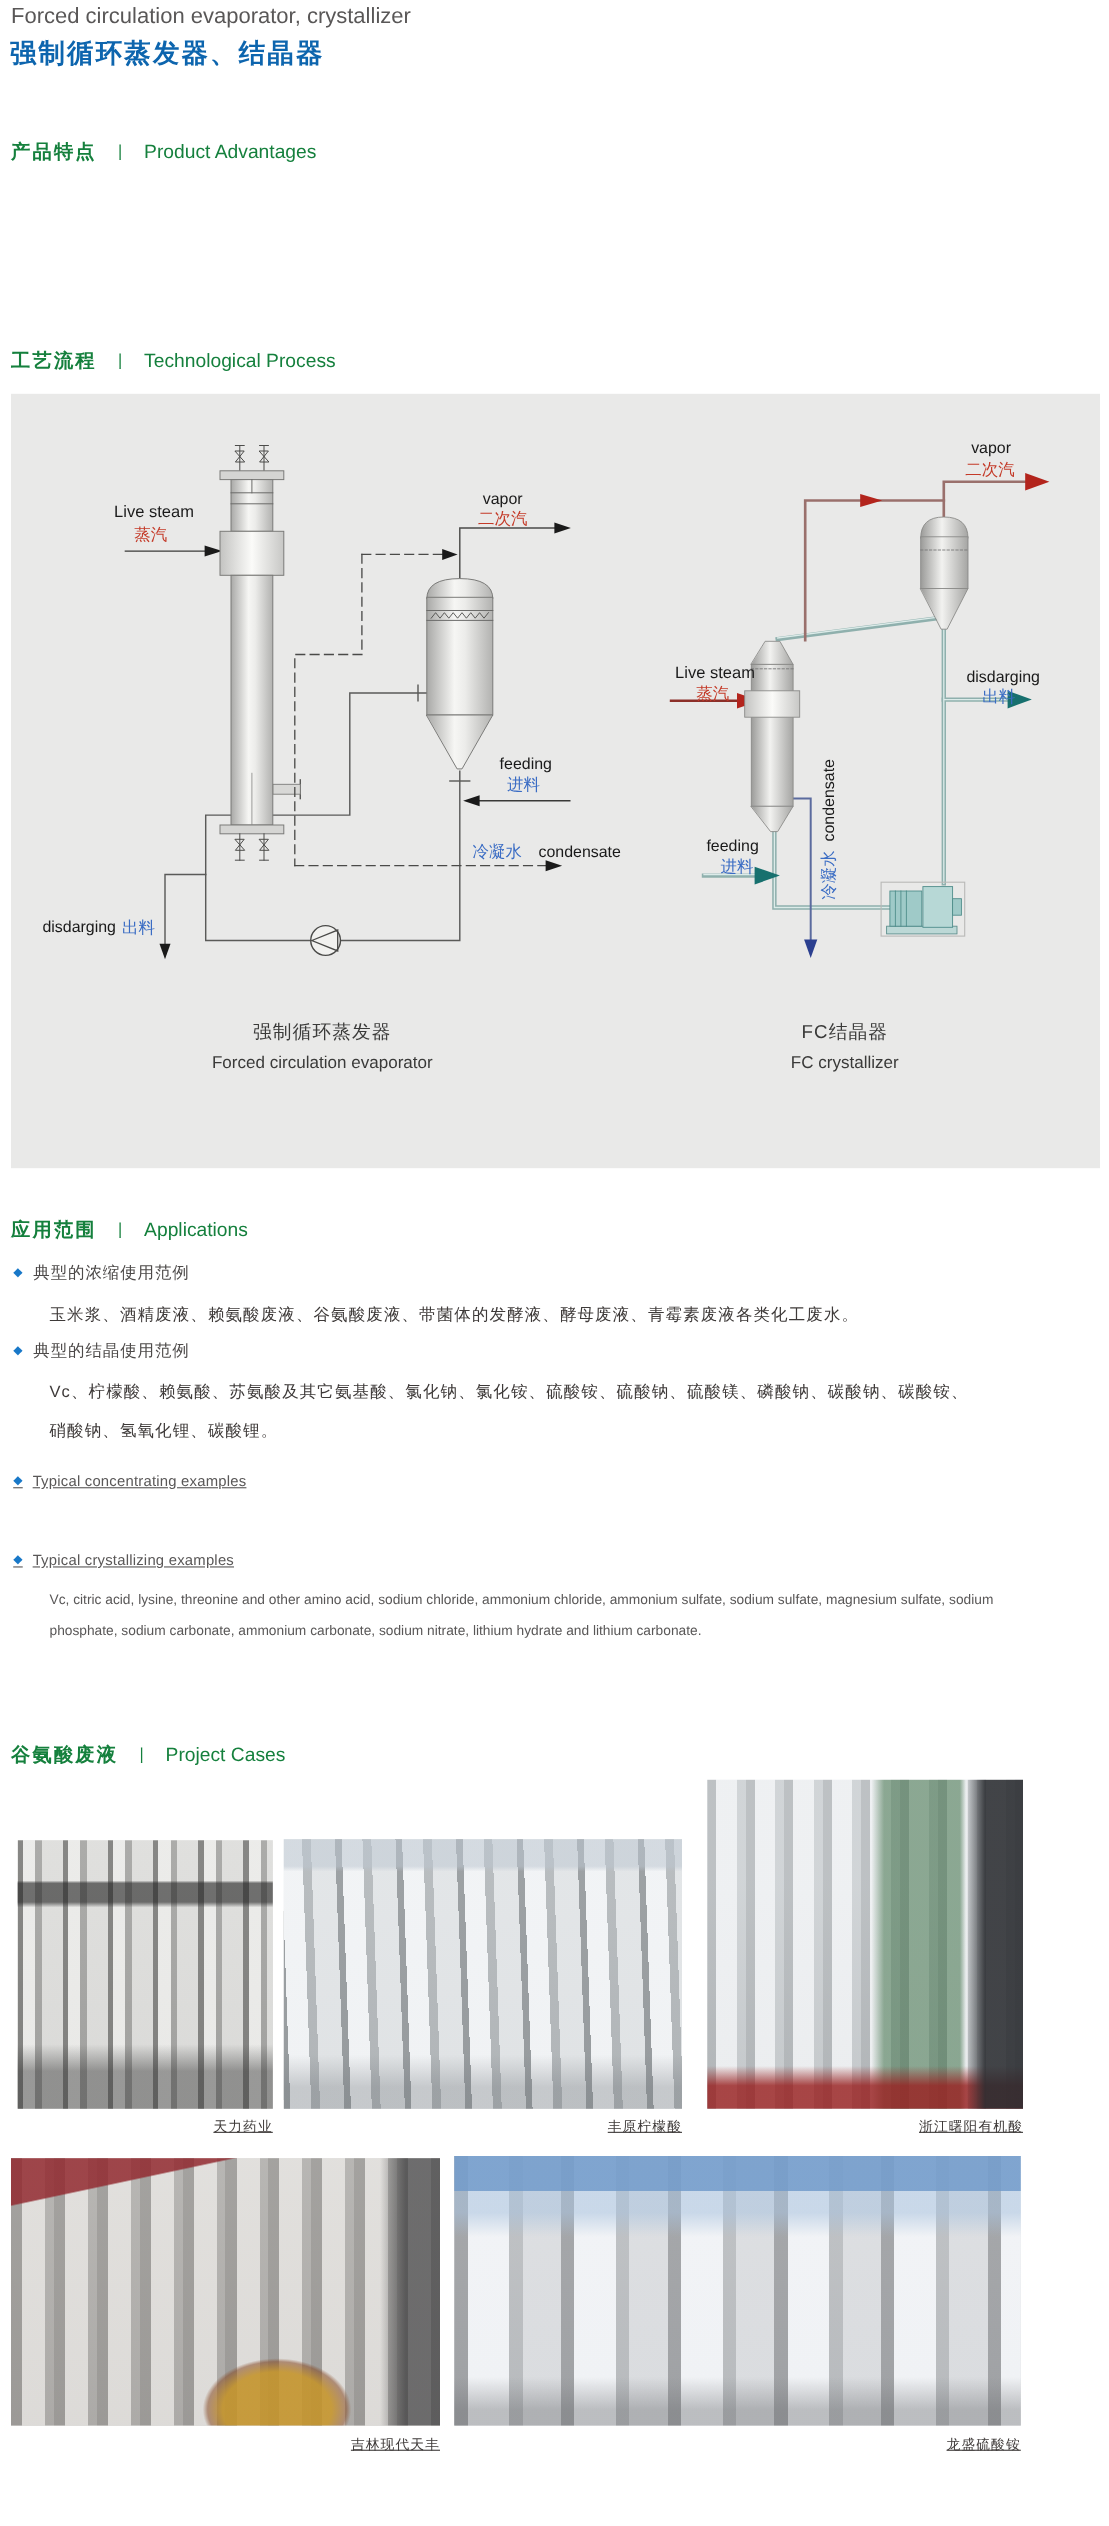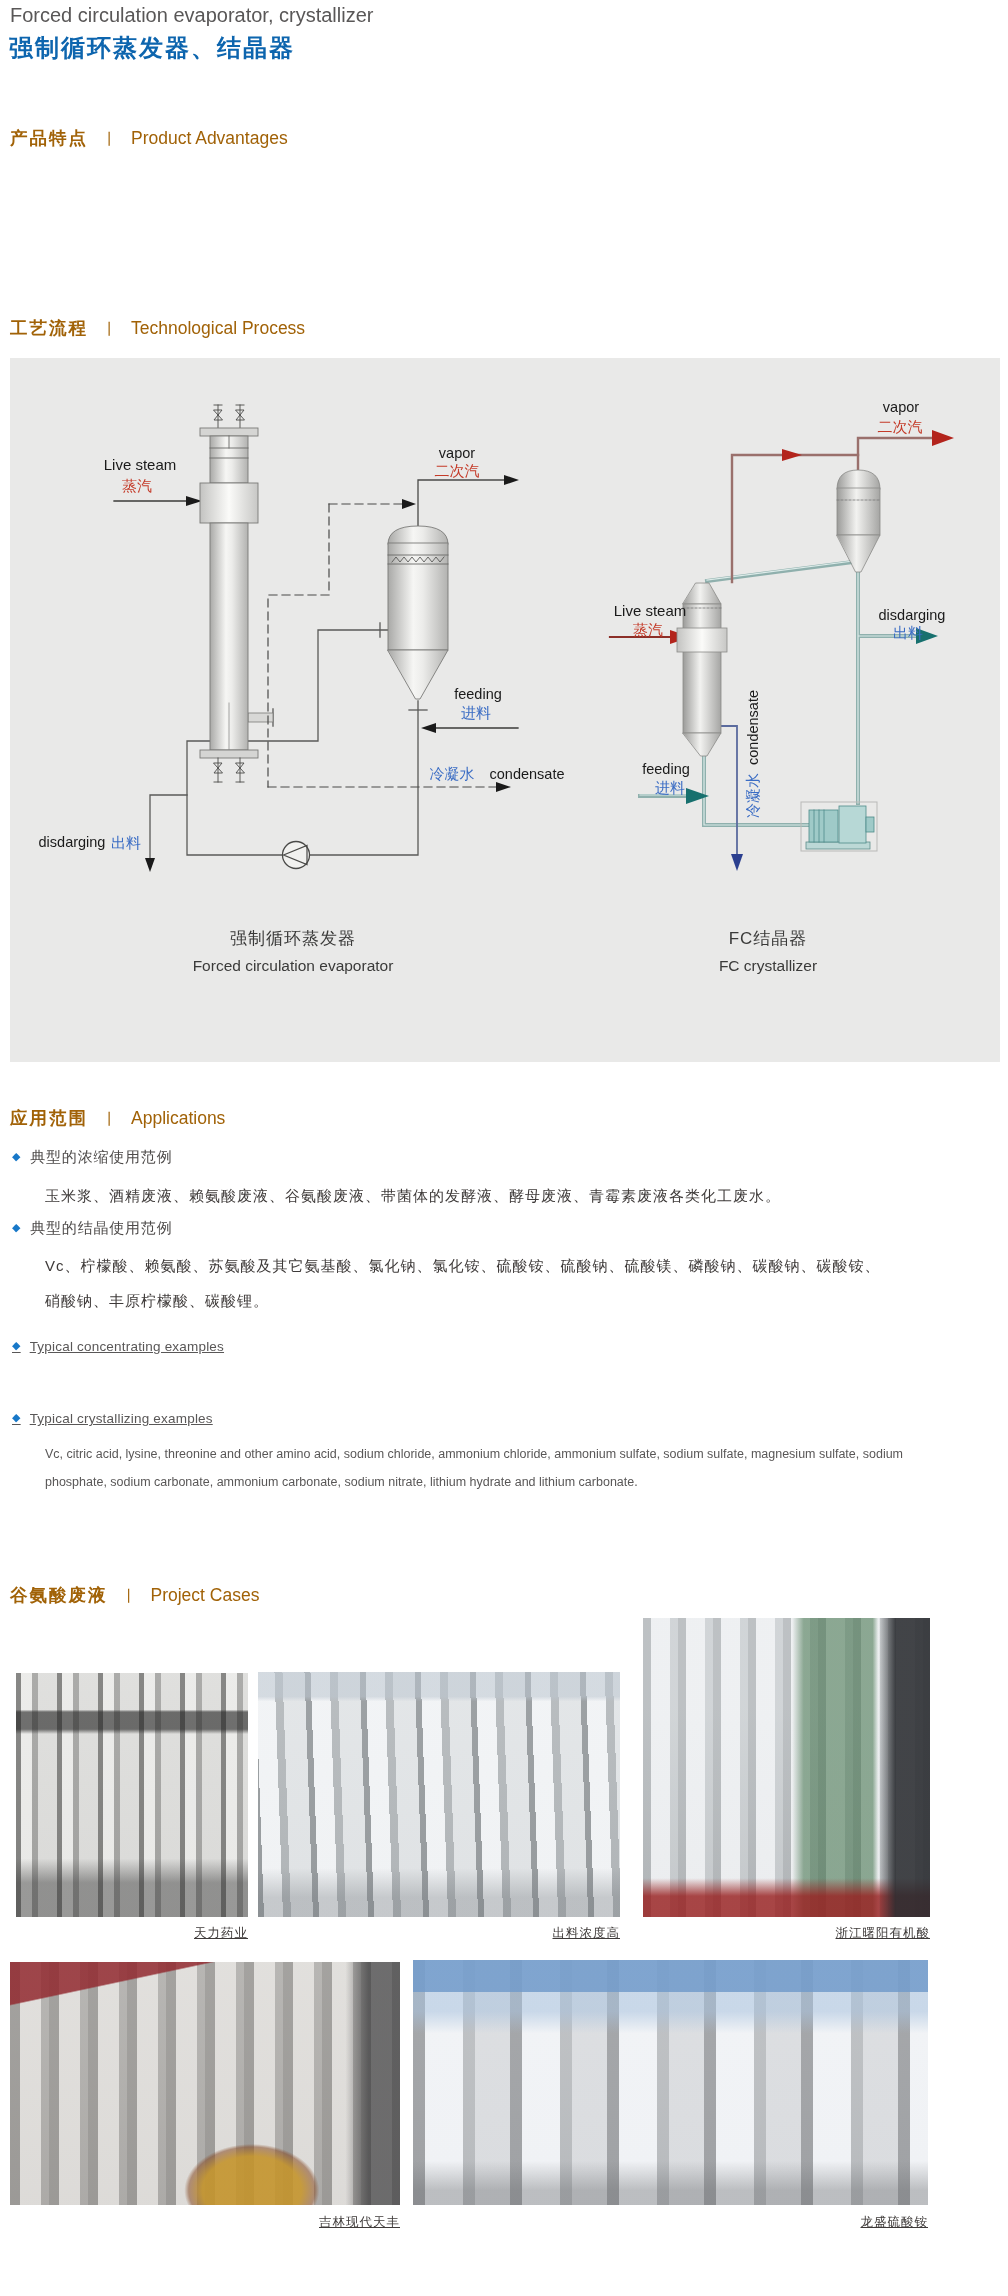--- a/index.html
+++ b/index.html
@@ -1,21 +1,21 @@
 <!DOCTYPE html>
 <html><head>
 <meta charset="utf-8">
 <style>
   html,body{margin:0;padding:0;background:#ffffff;}
   .page{position:relative;width:1008px;height:2296px;background:#fff;
         font-family:"Liberation Sans","DejaVu Sans",sans-serif;overflow:hidden;}
   .abs{position:absolute;}
   .title-en{left:10px;top:4px;font-size:20px;color:#595757;}
   .title-zh{left:9px;top:32px;font-size:24px;font-weight:bold;color:#0d65ae;letter-spacing:2px;}
-  .sec-head{left:10px;font-size:17.5px;color:#a16207;white-space:nowrap;}
+  .sec-head{left:10px;font-size:17.5px;color:#15803d;white-space:nowrap;}
   .sec-head .zh{font-weight:bold;letter-spacing:2px;}
   .sec-head .sep{margin:0 14px;font-size:15px;}
   .zh-body{left:10px;font-size:15px;color:#3e3a39;letter-spacing:0.8px;}
   .en-body{left:10px;font-size:12.5px;color:#595757;line-height:28.5px;width:715px;}
   .bullet{font-size:15px;color:#4d4a49;letter-spacing:0.8px;}
   .bullet .diamond{color:#1878c8;font-size:11px;margin-right:9px;vertical-align:2px;}
   .bullet-en{font-size:13.5px;color:#595757;letter-spacing:0.2px;text-decoration:underline;}
   .app-body{left:45px;font-size:15px;color:#3e3a39;letter-spacing:1px;line-height:35px;width:850px;}
   .app-body-en{left:45px;font-size:12.5px;color:#595757;line-height:28px;width:860px;}
   .panel{left:10px;top:358px;width:990px;height:704px;background:#e9e9e8;}
@@ -233,40 +233,40 @@
   </div>
 
   <div class="abs bullet" style="left:12px;top:1148px">
     <span class="diamond">◆</span><span>典型的浓缩使用范例</span>
   </div>
   <div class="abs app-body" style="top:1178px">玉米浆、酒精废液、赖氨酸废液、谷氨酸废液、带菌体的发酵液、酵母废液、青霉素废液各类化工废水。</div>
 
   <div class="abs bullet" style="left:12px;top:1219px">
     <span class="diamond">◆</span><span>典型的结晶使用范例</span>
   </div>
-  <div class="abs app-body" style="top:1248px">Vc、柠檬酸、赖氨酸、苏氨酸及其它氨基酸、氯化钠、氯化铵、硫酸铵、硫酸钠、硫酸镁、磷酸钠、碳酸钠、碳酸铵、硝酸钠、丰原柠檬酸、碳酸锂。</div>
+  <div class="abs app-body" style="top:1248px">Vc、柠檬酸、赖氨酸、苏氨酸及其它氨基酸、氯化钠、氯化铵、硫酸铵、硫酸钠、硫酸镁、磷酸钠、碳酸钠、碳酸铵、硝酸钠、氢氧化锂、碳酸锂。</div>
 
   <div class="abs bullet bullet-en" style="left:12px;top:1339px">
     <span class="diamond">◆</span><span>Typical concentrating examples</span>
   </div>
 
   <div class="abs bullet bullet-en" style="left:12px;top:1411px">
     <span class="diamond">◆</span><span>Typical crystallizing examples</span>
   </div>
   <div class="abs app-body-en" style="top:1440px">Vc, citric acid, lysine, threonine and other amino acid, sodium chloride, ammonium chloride, ammonium sulfate, sodium sulfate, magnesium sulfate, sodium phosphate, sodium carbonate, ammonium carbonate, sodium nitrate, lithium hydrate and lithium carbonate.</div>
 
   <div class="abs sec-head" style="top:1583px">
     <span class="zh">谷氨酸废液</span><span class="sep">丨</span><span class="en">Project Cases</span>
   </div>
 
   <div class="photo ph1" style="left:16px;top:1673px;width:232px;height:244px"></div>
   <div class="photo ph2" style="left:258px;top:1672px;width:362px;height:245px"></div>
   <div class="photo ph3" style="left:643px;top:1618px;width:287px;height:299px"></div>
   <div class="caption" style="left:16px;top:1925px;width:232px">天力药业</div>
-  <div class="caption" style="left:258px;top:1925px;width:362px">出料浓度高</div>
+  <div class="caption" style="left:258px;top:1925px;width:362px">丰原柠檬酸</div>
   <div class="caption" style="left:643px;top:1925px;width:287px">浙江曙阳有机酸</div>
 
   <div class="photo ph4" style="left:10px;top:1962px;width:390px;height:243px"></div>
   <div class="photo ph5" style="left:413px;top:1960px;width:515px;height:245px"></div>
   <div class="caption" style="left:10px;top:2214px;width:390px">吉林现代天丰</div>
   <div class="caption" style="left:413px;top:2214px;width:515px">龙盛硫酸铵</div>
 
 </div>
 
 </body></html>

